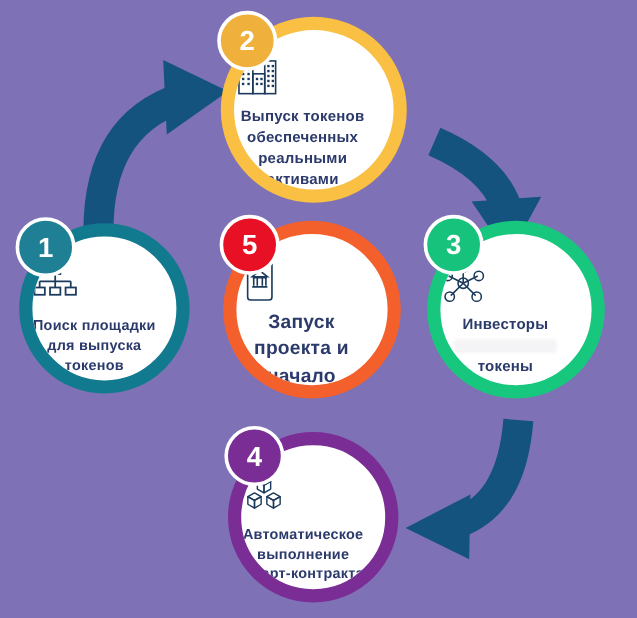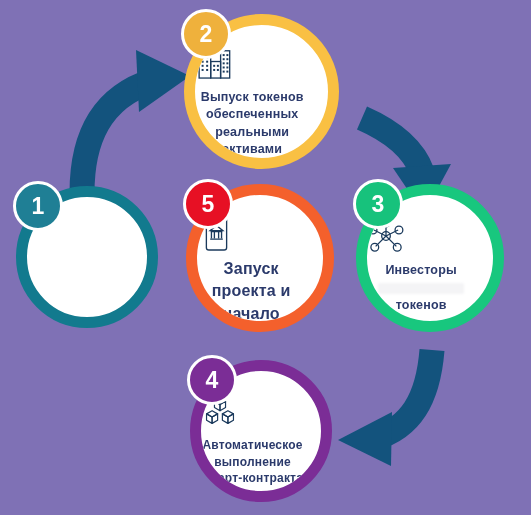--- a/index.html
+++ b/index.html
@@ -158,20 +158,34 @@
 
     <g>
       <path d="M 432,350
                C 428,400 410,428 375,438" fill="none" stroke="#13537d" stroke-width="25" stroke-linecap="butt"></path>
       <polygon points="392,412 338,440 391,466" fill="#13537d"></polygon>
     </g>
   </svg>
 
   <div class="node" id="node-1">
     <div class="badge">1</div>
+    <div class="node-inner">
+      <div class="node-icon">
+        <svg viewBox="0 0 44 38" width="40" height="34">
+          <g fill="none" stroke="#1b3a5c" stroke-width="1.7">
+            <rect x="17" y="2" width="10" height="7"></rect>
+            <path d="M22 9 v7 M7 16 H37 M7 16 v6 M22 16 v6 M37 16 v6"></path>
+            <rect x="2" y="22" width="10" height="7"></rect>
+            <rect x="17" y="22" width="10" height="7"></rect>
+            <rect x="32" y="22" width="10" height="7"></rect>
+          </g>
+        </svg>
+      </div>
+      <div class="node-label">Поиск площадки для выпуска токенов</div>
+    </div>
   </div>
 
   <div class="node" id="node-2">
     <div class="badge">2</div>
     <div class="node-inner">
       <div class="node-icon">
         <svg viewBox="0 0 46 40" width="42" height="36">
           <g fill="none" stroke="#1b3a5c" stroke-width="1.6">
             <rect x="5" y="7" width="14" height="30"></rect>
             <rect x="19" y="17" width="12" height="20"></rect>
@@ -236,21 +250,21 @@
             <circle cx="7" cy="14" r="4.5"></circle>
             <circle cx="37" cy="14" r="4.5"></circle>
             <circle cx="9" cy="34" r="4.5"></circle>
             <circle cx="35" cy="34" r="4.5"></circle>
           </g>
         </svg>
       </div>
       <div class="node-label">
         <span>Инвесторы</span><br>
         <span class="redacted"></span>
-        <span>токенов</span>
+        <span>токены</span>
       </div>
     </div>
   </div>
 
   <div class="node" id="node-4">
     <div class="badge">4</div>
     <div class="node-inner">
       <div class="node-icon">
         <svg viewBox="0 0 48 40" width="42" height="35">
           <g fill="none" stroke="#1b3a5c" stroke-width="1.5" stroke-linejoin="round">

